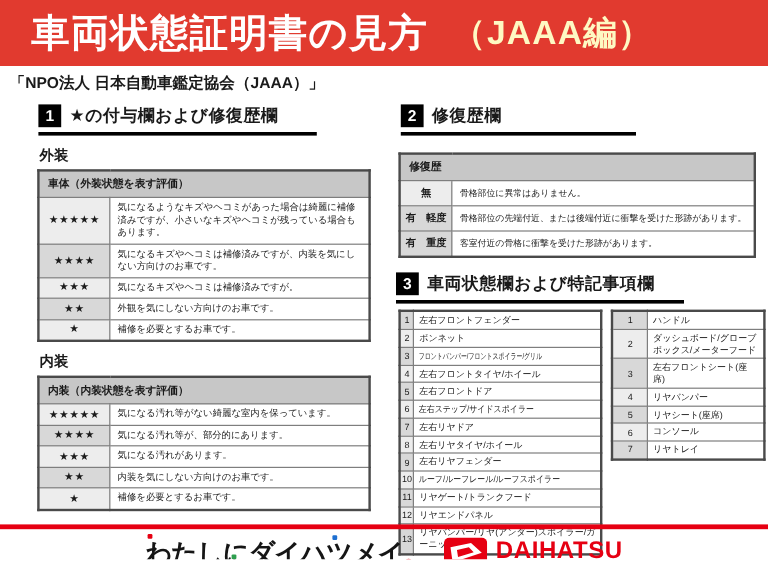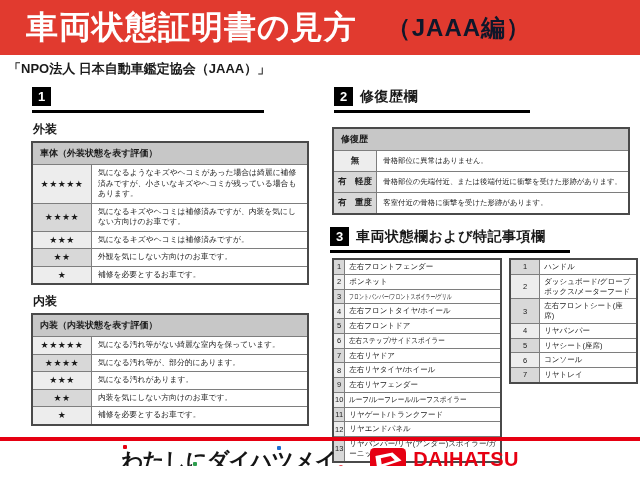--- a/index.html
+++ b/index.html
@@ -2,21 +2,21 @@
 <html><head>
 <meta charset="utf-8">
 <style>
   html,body{margin:0;padding:0;}
   body{width:640px;height:480px;background:#ffffff;font-family:"Liberation Sans","DejaVu Sans",sans-serif;color:#1a1a1a;}
   .page{position:relative;width:640px;height:466px;overflow:hidden;background:#fff;text-decoration:underline;}
 
   
   .banner{position:absolute;top:0;left:0;width:640px;height:55px;background:#e13a2f;display:flex;align-items:center;}
   .banner .ttl{color:#fff;font-weight:bold;font-size:32px;margin-left:26px;letter-spacing:1px;}
-  .banner .ed{color:#0f172a;font-weight:bold;font-size:24px;margin-left:30px;letter-spacing:1px;}
+  .banner .ed{color:#fef9c3;font-weight:bold;font-size:28px;margin-left:20px;letter-spacing:1px;}
 
   .subtitle{position:absolute;top:60px;left:8px;font-size:13px;font-weight:bold;}
 
   .col-left{position:absolute;left:18px;top:87px;width:294px;}
   .col-right{position:absolute;left:330px;top:87px;width:308px;}
 
   .sec-header{display:flex;align-items:center;gap:7px;border-bottom:3px solid #000;padding-bottom:4px;}
   .sec-num{width:19px;height:19px;background:#000;color:#fff;font-weight:bold;font-size:13px;display:flex;align-items:center;justify-content:center;flex:0 0 19px;}
   .sec-title{font-size:14px;font-weight:bold;letter-spacing:0.5px;white-space:nowrap;}
   .sh1{margin-left:14px;width:232px;}
@@ -64,20 +64,21 @@
   <div class="banner">
     <span class="ttl">車両状態証明書の見方</span>
     <span class="ed">（JAAA編）</span>
   </div>
 
   <div class="subtitle">「NPO法人 日本自動車鑑定協会（JAAA）」</div>
 
   <div class="col-left">
     <div class="sec-header sh1">
       <span class="sec-num">1</span>
+      <span class="sec-title">★の付与欄および修復歴欄</span>
     </div>
 
     <div class="group-label">外装</div>
     <table class="tbl ext-tbl">
       <tbody>
           <tr>
         <th class="ghdr" colspan="2">車体（外装状態を表す評価）</th>
       </tr>
       <tr>
         <td class="stars lt">★★★★★</td>

